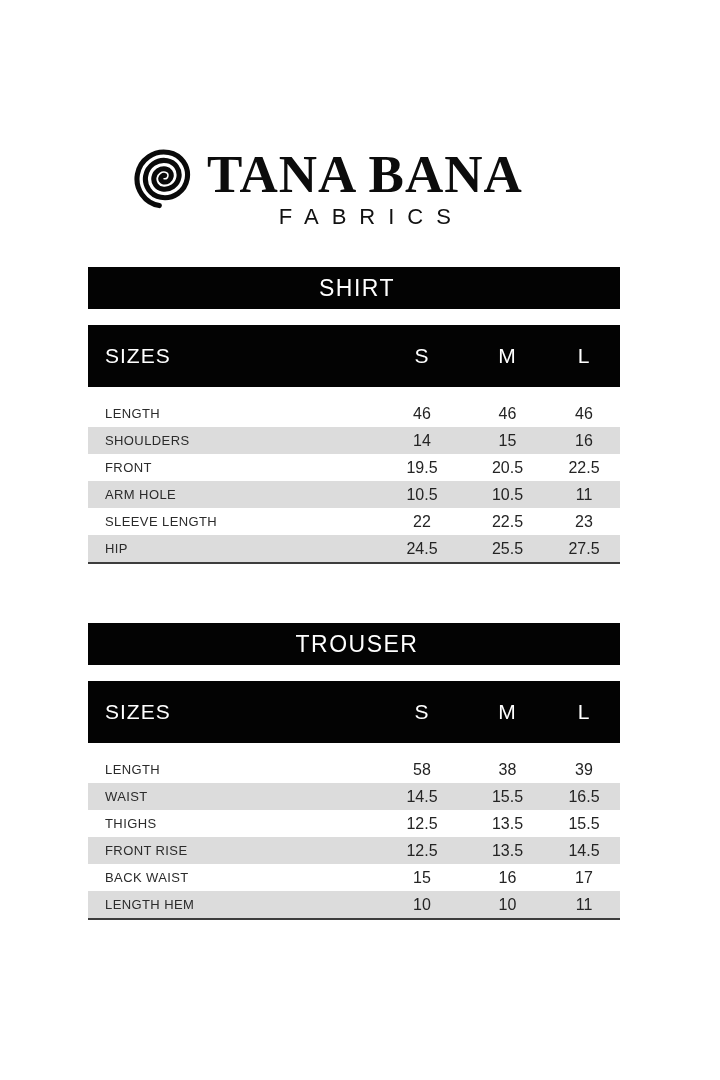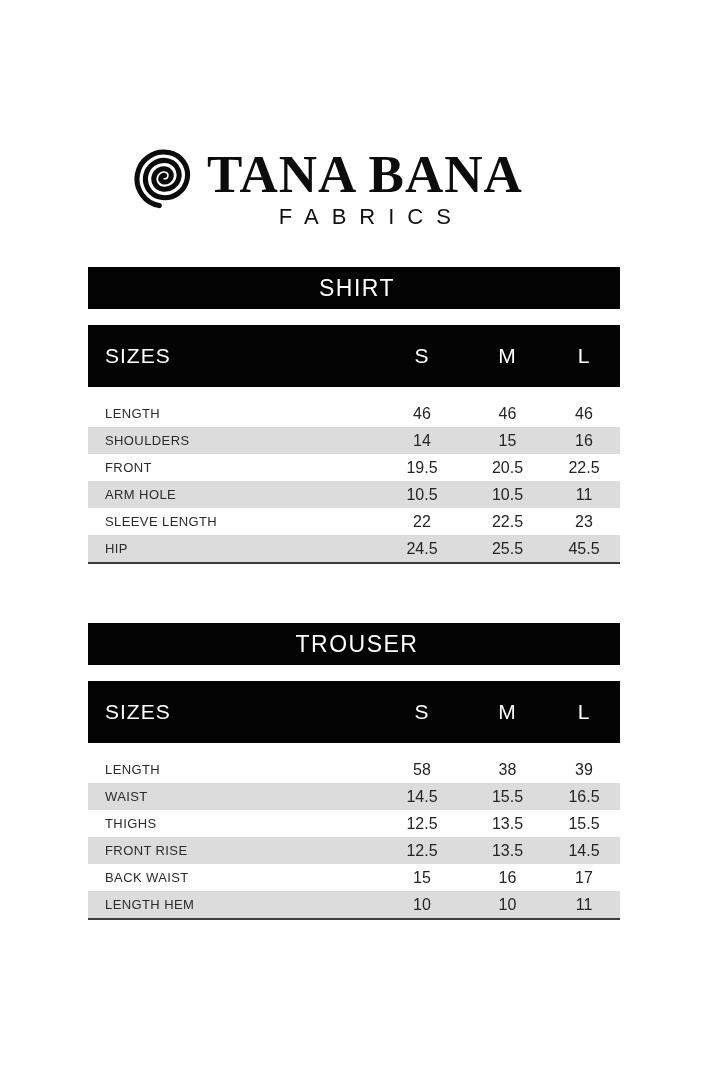--- a/index.html
+++ b/index.html
@@ -140,21 +140,21 @@
       <div class="row grid">
         <span class="rlabel">SLEEVE LENGTH</span>
         <span class="col-val">22</span>
         <span class="col-val">22.5</span>
         <span class="col-val">23</span>
       </div>
       <div class="row grid">
         <span class="rlabel">HIP</span>
         <span class="col-val">24.5</span>
         <span class="col-val">25.5</span>
-        <span class="col-val">45.5</span>
+        <span class="col-val">27.5</span>
       </div>
     </div>
   </section>
 
   <section class="chart chart-trouser">
     <div class="title-bar">
       <span>TROUSER</span>
     </div>
     <div class="sizes-bar grid">
       <span class="hlabel">SIZES</span>

